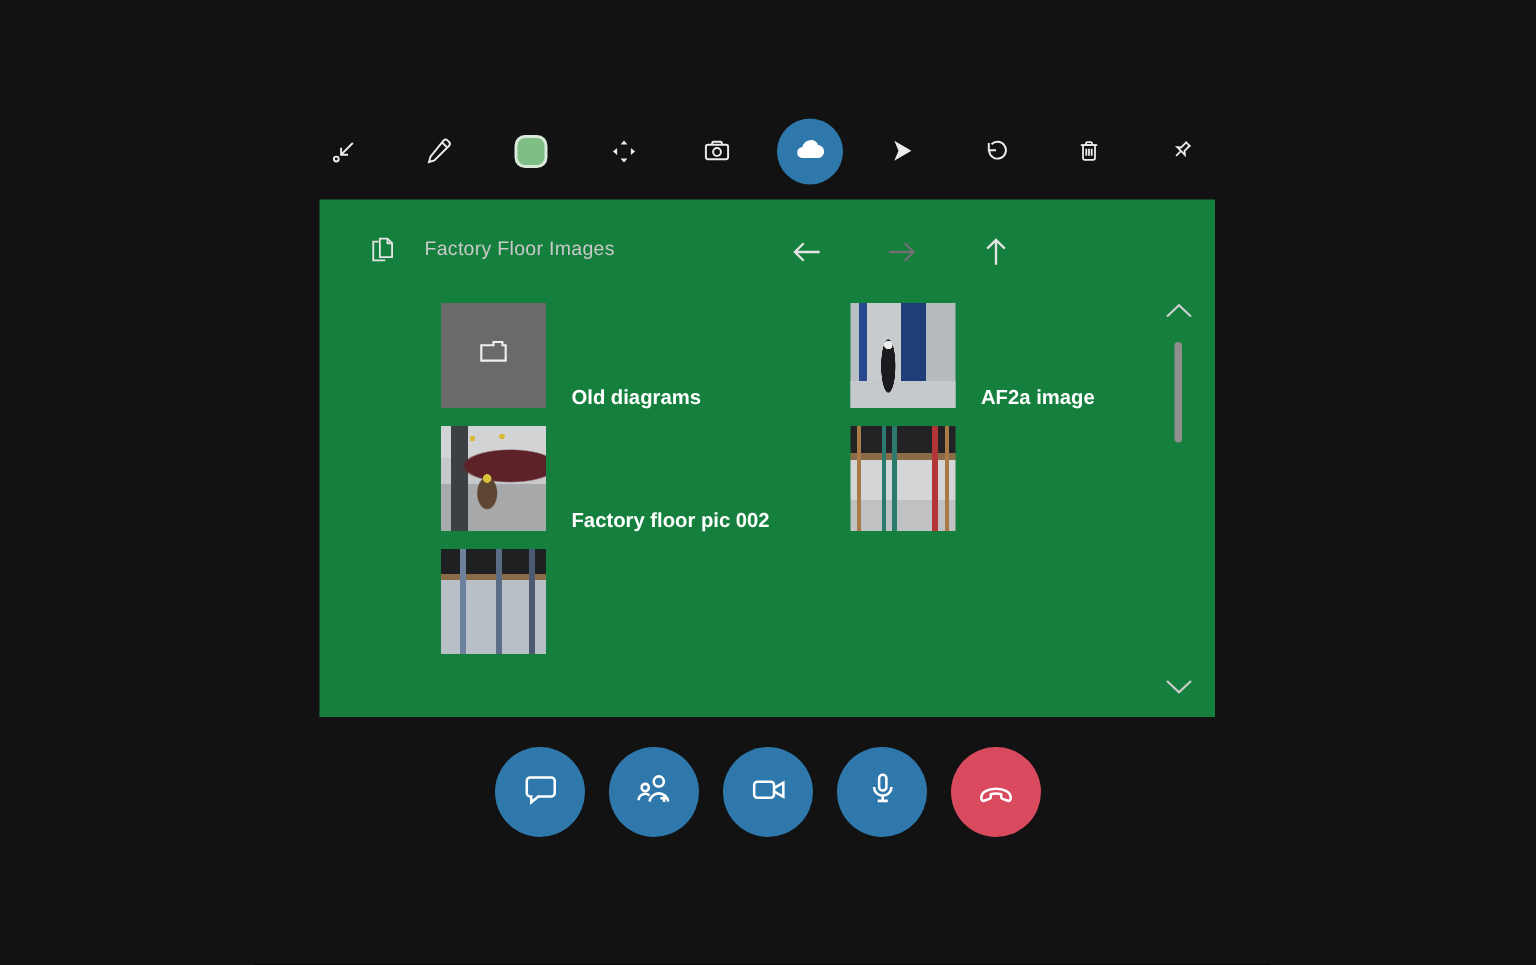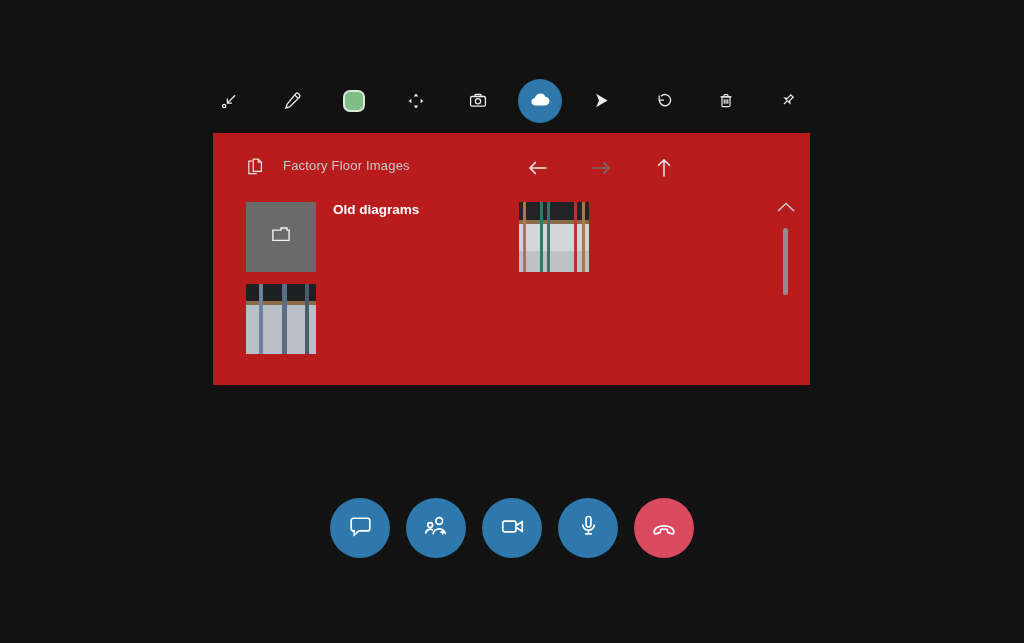--- a/index.html
+++ b/index.html
@@ -8,31 +8,31 @@
 
   
   .toolbar{position:absolute;left:208px;top:79px;display:flex;gap:18px;}
   .tool-btn{width:44px;height:44px;display:flex;align-items:center;justify-content:center;
             background:transparent;border:none;padding:0;cursor:pointer;border-radius:50%;}
   .tool-btn svg{display:block;}
   .tool-btn.active{background:#2e78ab;}
   .swatch{width:22px;height:22px;border-radius:7px;background:#7fbe85;border:2px solid #d9e9da;box-sizing:border-box;}
 
   
-  .panel{position:absolute;left:213px;top:133px;width:597px;height:252px;background:#b91c1c;overflow:hidden;}
+  .panel{position:absolute;left:213px;top:133px;width:597px;height:345px;background:#15803d;overflow:hidden;}
   .panel-header-icon{position:absolute;left:31px;top:23px;}
   .panel-title{position:absolute;left:70px;top:0;height:64px;display:flex;align-items:center;
                color:#c9c9c9;font-size:13px;letter-spacing:.2px;}
   .nav-btn{position:absolute;top:20px;width:32px;height:32px;background:transparent;border:none;padding:0;
            display:flex;align-items:center;justify-content:center;cursor:pointer;}
   .nav-back{left:309px;} .nav-forward{left:372px;} .nav-up{left:435px;}
 
   .file-grid{position:absolute;left:33px;top:69px;display:grid;
              grid-template-columns:273px 273px;grid-auto-rows:70px;row-gap:12px;}
-  .file-item{display:flex;align-items:flex-start;gap:17px;cursor:pointer;}
+  .file-item{display:flex;align-items:flex-end;gap:17px;cursor:pointer;margin-left:48px;}
   .thumb{width:70px;height:70px;flex:0 0 70px;}
   .file-label{color:#ffffff;font-size:13.5px;font-weight:bold;white-space:nowrap;}
 
   
   .t-folder{background:#6a6a6a;display:flex;align-items:center;justify-content:center;}
   .t-blue-machine{background:
       radial-gradient(circle at 14% 88%, #a93636 0 7%, transparent 8%),
       radial-gradient(circle at 88% 86%, #a93636 0 6%, transparent 7%),
       linear-gradient(115deg, transparent 0 42%, rgba(255,255,255,.28) 42% 46%, transparent 46% 57%, rgba(255,255,255,.22) 57% 60%, transparent 60%),
       radial-gradient(ellipse 62% 46% at 50% 40%, #2b4a9e 0 99%, transparent 100%),
@@ -214,22 +214,30 @@
             <svg width="26" height="26" viewBox="0 0 24 24" fill="none" stroke="#f0f0f0" stroke-width="1.3">
               <path d="M4.5 17 V7.5 H12 V5.5 H17.5 V7.5 H19.5 V17 Z"></path>
             </svg>
           </span>
         </div>
         <span class="file-label">Old diagrams</span>
       </div>
 
 
 
-
-
+      <div class="file-item">
+        <div class="thumb t-walkway"></div>
+        <span class="file-label">AF2a image</span>
+      </div>
+
+
+      <div class="file-item">
+        <div class="thumb t-helicopter"></div>
+        <span class="file-label">Factory floor pic 002</span>
+      </div>
 
       <div class="file-item">
         <div class="thumb t-interior-a"></div>
         <span class="file-label"></span>
       </div>
 
       <div class="file-item">
         <div class="thumb t-interior-b"></div>
         <span class="file-label"></span>
       </div>

